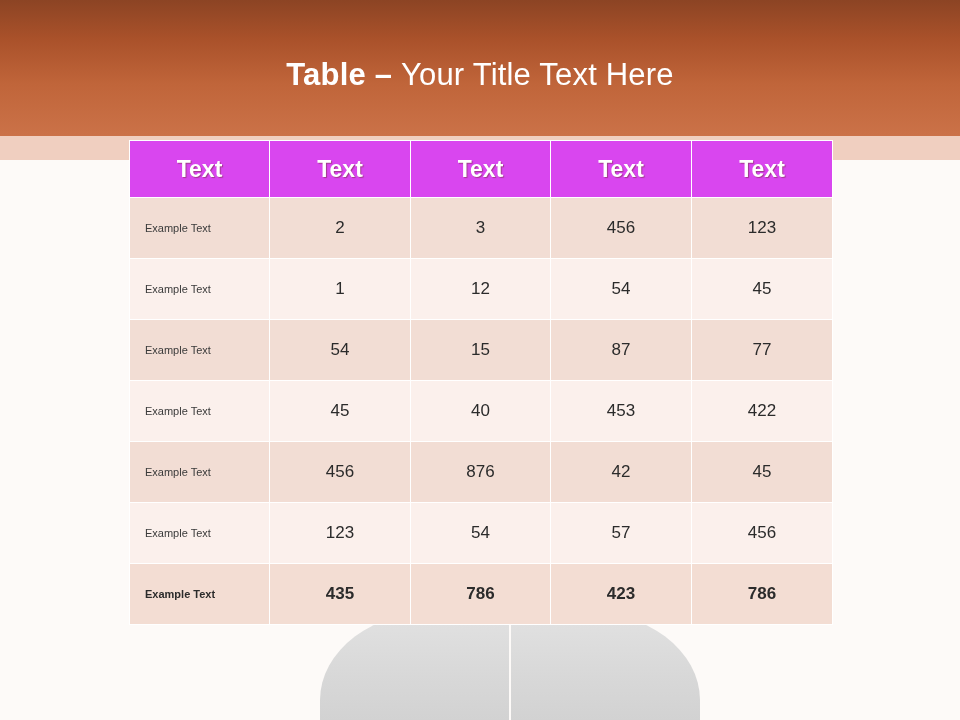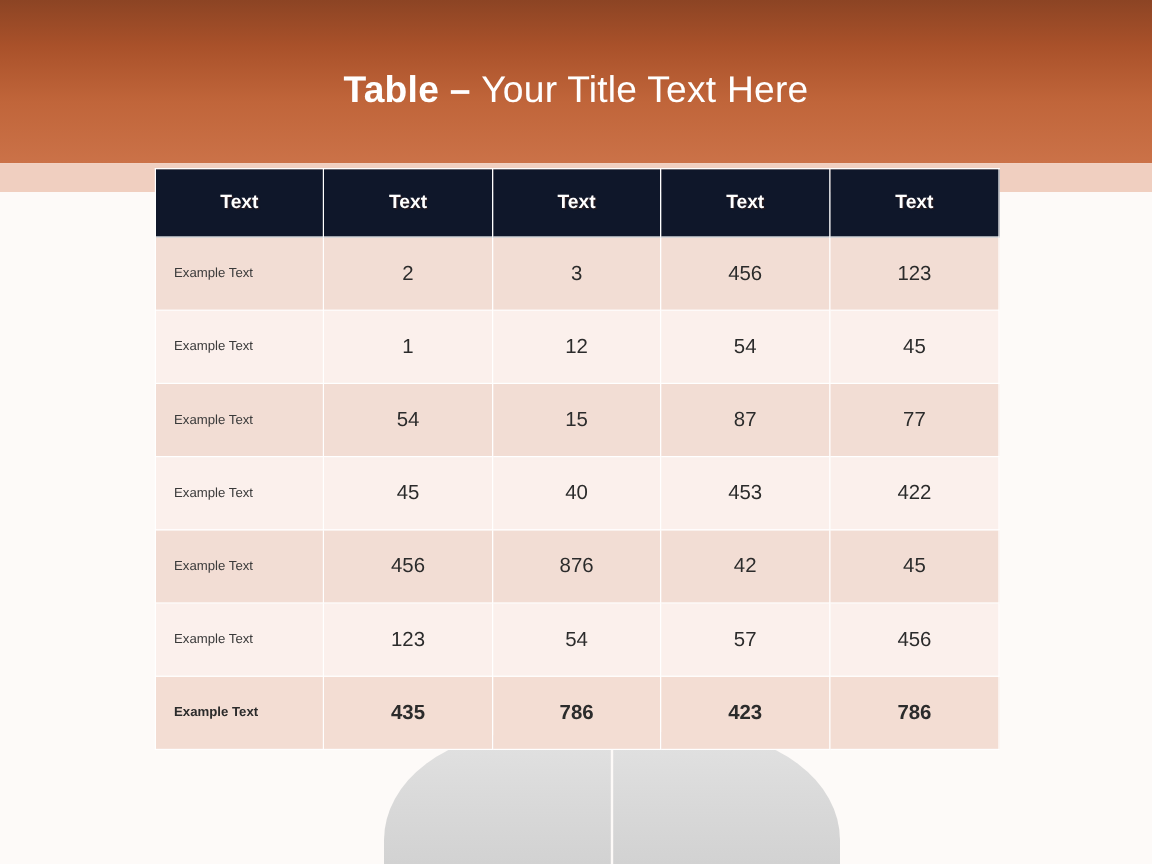--- a/index.html
+++ b/index.html
@@ -99,23 +99,23 @@
   #data-table td {
     border: 1px solid #ffffff;
     padding: 0;
     height: 60px;
     font-size: 17px;
     color: #2b2b2b;
     text-align: center;
     vertical-align: middle;
   }
   #data-table thead th {
-    background: #0f172a;
+    background: #d946ef;
     color: #ffffff;
-    font-size: 16px;
+    font-size: 23px;
     font-weight: bold;
     height: 56px;
     text-shadow: 1px 1px 1px rgba(90,40,20,0.45);
   }
   #data-table tbody tr.band-dark td {
     background: #f2ddd4;
   }
   #data-table tbody tr.band-light td {
     background: #fbf0ec;
   }

